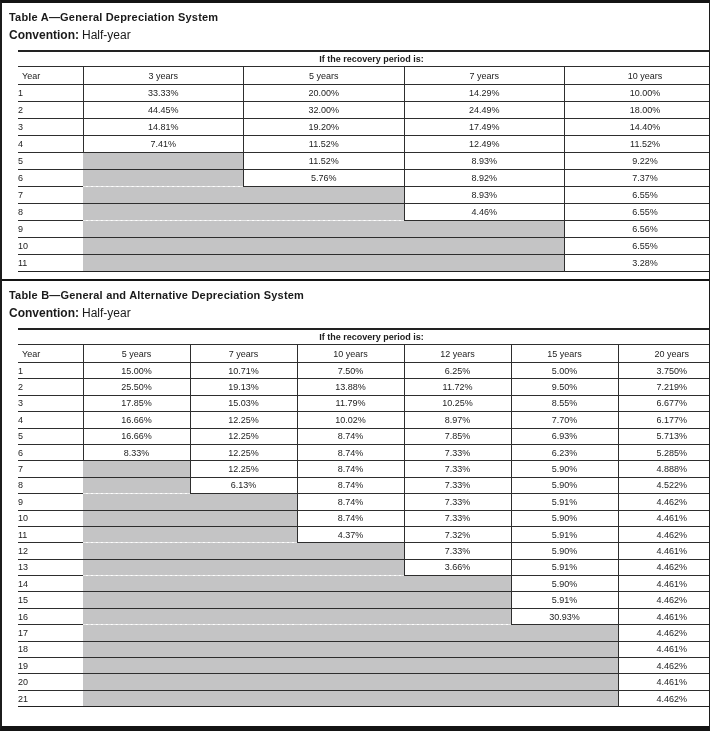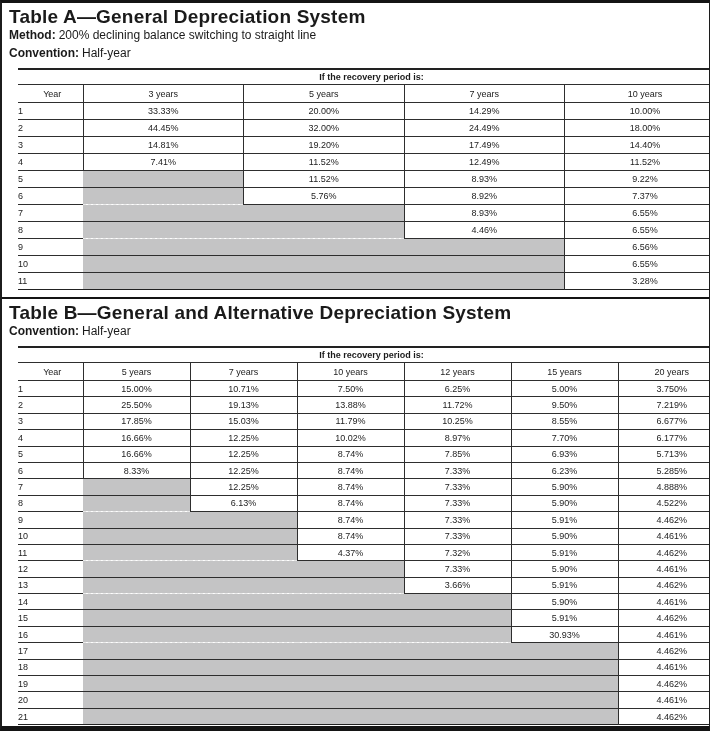--- a/index.html
+++ b/index.html
@@ -18,21 +18,21 @@
     border-bottom: 5px solid #141414;
     border-left: 2px solid #1c1c1c;
     border-right: 1px solid #1c1c1c;
     background: #ffffff;
     color: #1a1a1a;
   }
   .caption {
     padding: 5px 0 6px 7px;
   }
   .tbl-title {
-    font-size: 19px;
+    font-size: 11px;
     font-weight: bold;
     line-height: 18px;
     letter-spacing: 0.2px;
   }
   .meta-line {
     font-size: 12px;
     line-height: 18px;
   }
   .meta-line .b { font-weight: bold; margin-right: 3px; }
 
@@ -61,21 +61,21 @@
     height: 14px;
   }
   
   tr.cols-row td {
     text-align: center;
     height: 17px;
     border-left: 1px solid #2e2e2e;
   }
   tr.cols-row td:first-child {
     border-left: 0;
-    text-align: center;
+    text-align: left;
     padding-left: 4px;
   }
   
   td.year-cell {
     text-align: left;
     padding-left: 4px;
     border-left: 0;
     border-right: 0;
   }
   td.val-cell {
@@ -101,23 +101,20 @@
   }
 </style>
 </head>
 <body>
 
 <div class="page">
 
   <section>
     <div class="caption">
       <div class="tbl-title">Table A—General Depreciation System</div>
-      <div class="meta-line">
-        <span class="b">Method:</span><span>200% declining balance switching to straight line</span>
-      </div>
       <div class="meta-line">
         <span class="b">Convention:</span><span>Half-year</span>
       </div>
     </div>
     <table class="tbl tbl-a">
         <colgroup>
           <col style="width: 65px;">
           <col>
           <col>
           <col>

